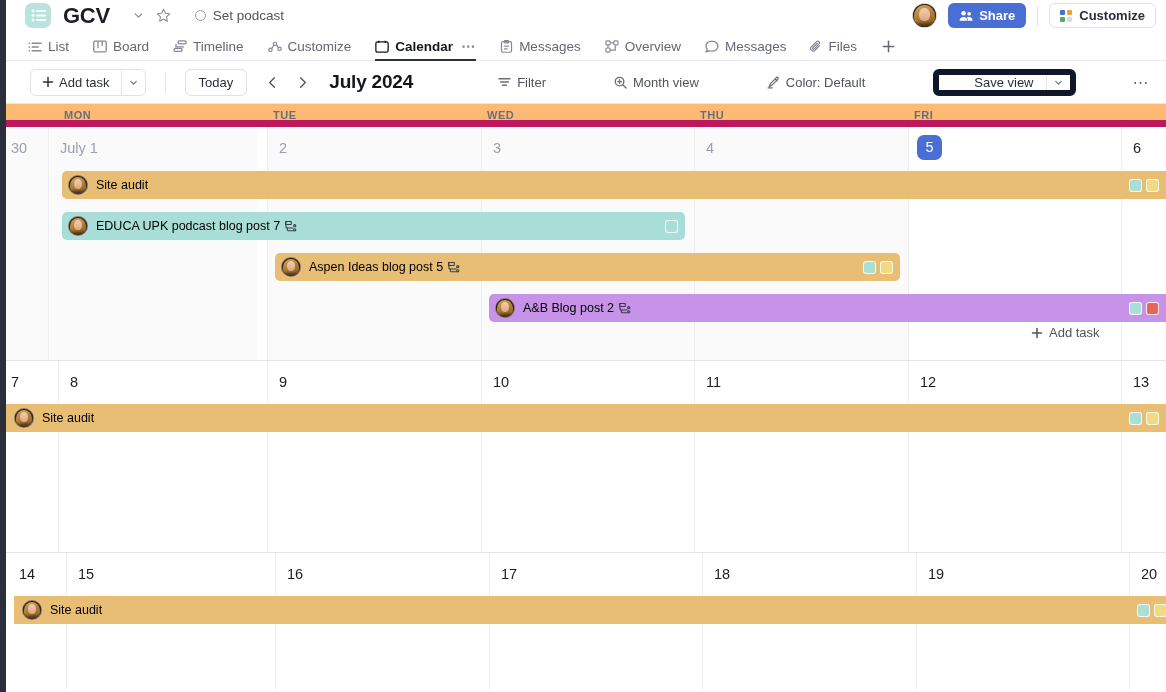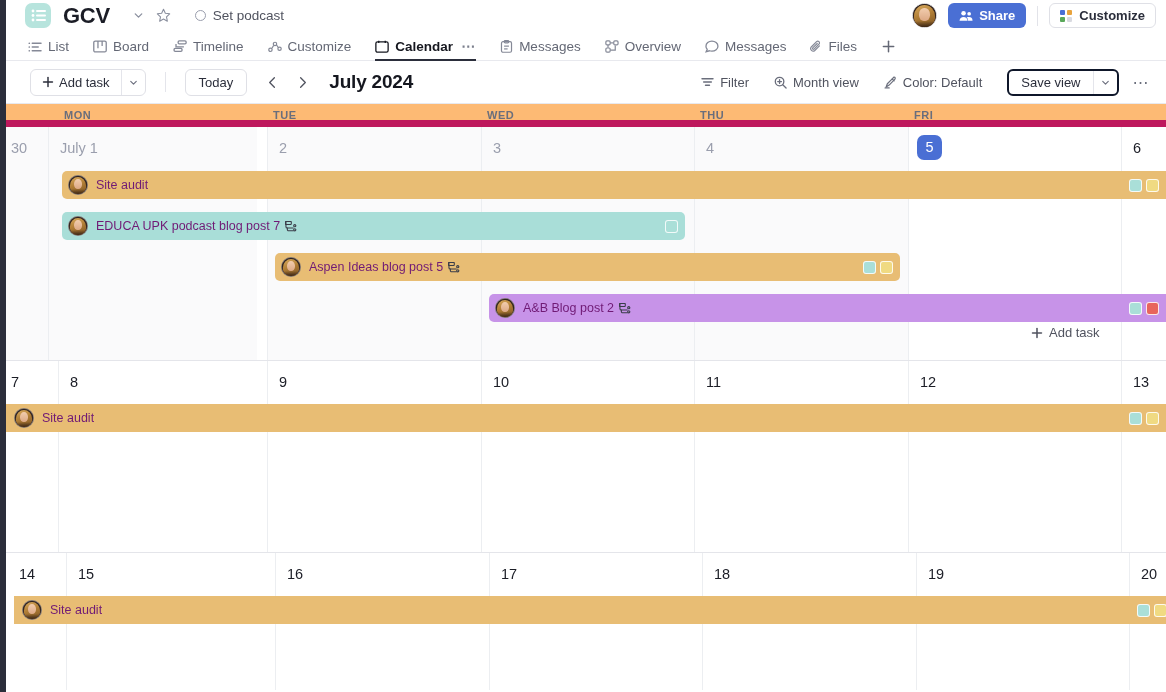--- a/index.html
+++ b/index.html
@@ -279,42 +279,44 @@
     letter-spacing: -0.2px;
     color: #15171f;
     margin-left: 14px;
     white-space: nowrap;
   }
 
   .toolbar-right {
     margin-left: auto;
     display: flex;
     align-items: center;
+    gap: 43px;
   }
   .tb-item {
     display: flex;
     align-items: center;
     gap: 6px;
     font-size: 13px;
     color: #50535f;
     margin-right: 25px;
     cursor: pointer;
     white-space: nowrap;
   }
   .tb-item .ticon { display: flex; align-items: center; color: #6a6e7c; }
 
   .saveview-group {
     display: flex;
     align-items: stretch;
     height: 27px;
-    border: 2px solid #0f172a;
+    border: 6px solid #0f172a;
     border-radius: 6px;
     overflow: hidden;
     background: #fff;
     margin-right: 14px;
+    padding-left: 23px;
   }
   .saveview-main {
     display: flex; align-items: center;
     padding: 0 12px;
     font-size: 13px;
     color: #2b2e3b;
     cursor: pointer;
     white-space: nowrap;
   }
   .saveview-caret {
@@ -430,21 +432,21 @@
     flex: none;
     overflow: hidden;
     background: #3a2b26;
     position: relative;
     border: 1px solid rgba(255,255,255,0.35);
   }
 
   .tb-title {
     margin-left: 8px;
     font-size: 12.5px;
-    color: #701a75;
+    color: #000000;
     white-space: nowrap;
     overflow: hidden;
     text-overflow: ellipsis;
   }
 
   .subtask-ico {
     margin-left: 5px;
     display: flex;
     align-items: center;
     color: #3a3d49;

